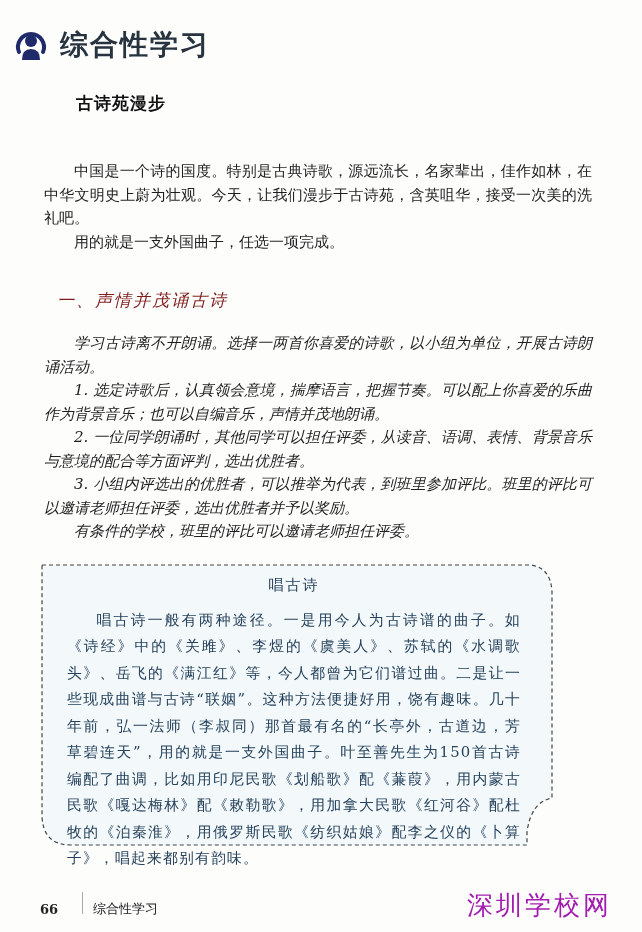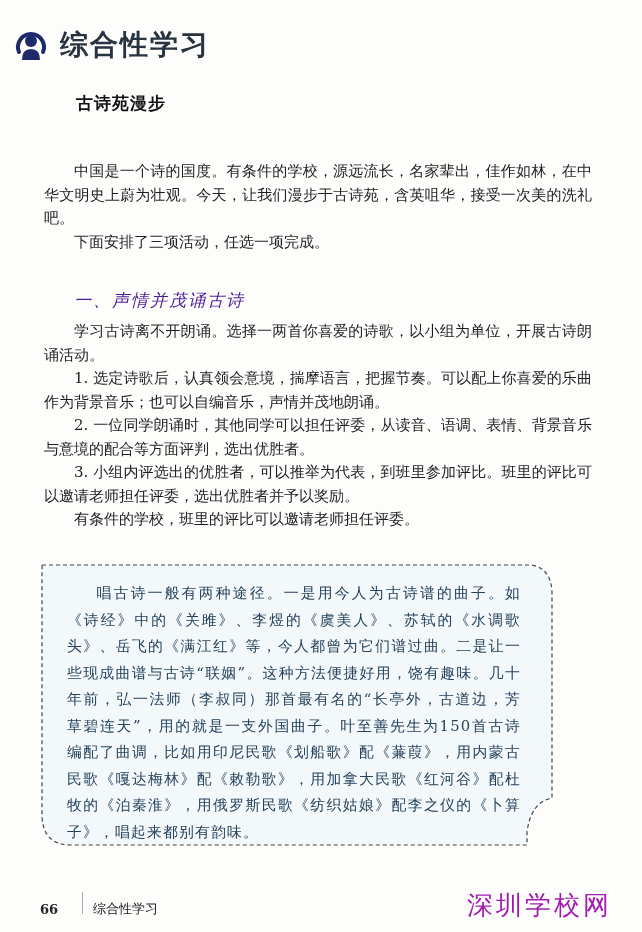--- a/index.html
+++ b/index.html
@@ -25,25 +25,25 @@
     font-size: 17px; font-weight: bold; color: #111; letter-spacing: 1px;
   }
   .body-text {
     position: absolute; left: 44px; width: 548px;
     font-size: 15px; line-height: 23.5px; color: #1e1e1e;
   }
   .body-text p { margin: 0; text-indent: 2em; text-align: justify; }
   .intro { top: 160px; }
   .intro p + p { margin-top: 0; }
   .section-heading {
-    position: absolute; left: 74px; top: 289px;
+    position: absolute; left: 57px; top: 289px;
     font-family: "DejaVu Sans", sans-serif; font-style: italic;
-    font-size: 17px; color: #4c1d95; letter-spacing: 2px;
+    font-size: 17px; color: #7f1d1d; letter-spacing: 2px;
   }
-  .section-body { top: 320px; }
+  .section-body { top: 332px; font-style: italic; }
 
   .sidebar-box {
     position: absolute; left: 41px; top: 564px; width: 512px; height: 282px;
   }
   .sidebar-box svg.border { position: absolute; left: 0; top: 0; }
   .box-content {
     position: absolute; left: 18px; top: 8px; width: 470px;
     color: #26425c; font-size: 14.8px; line-height: 26.5px;
     font-family: "DejaVu Serif", serif;
   }
@@ -70,39 +70,40 @@
     <path d="M5 24 A13 13 0 1 1 29 24" fill="none" stroke="#1f2a6b" stroke-width="4" stroke-linecap="round"></path>
     <circle cx="17" cy="13" r="6" fill="#1f2a6b"></circle>
     <path d="M8 32 Q8 21 17 21 Q26 21 26 32 Z" fill="#1f2a6b"></path>
   </svg>
   <span class="unit-title">综合性学习</span>
 </div>
 
 <div class="lesson-title">古诗苑漫步</div>
 
 <div class="body-text intro">
-  <p>中国是一个诗的国度。有条件的学校，源远流长，名家辈出，佳作如林，在中华文明史上蔚为壮观。今天，让我们漫步于古诗苑，含英咀华，接受一次美的洗礼吧。</p>
-  <p>下面安排了三项活动，任选一项完成。</p>
+  <p>中国是一个诗的国度。特别是古典诗歌，源远流长，名家辈出，佳作如林，在中华文明史上蔚为壮观。今天，让我们漫步于古诗苑，含英咀华，接受一次美的洗礼吧。</p>
+  <p>用的就是一支外国曲子，任选一项完成。</p>
 </div>
 
 <div class="section-heading">一、声情并茂诵古诗</div>
 
 <div class="body-text section-body">
   <p>学习古诗离不开朗诵。选择一两首你喜爱的诗歌，以小组为单位，开展古诗朗诵活动。</p>
   <p>1. 选定诗歌后，认真领会意境，揣摩语言，把握节奏。可以配上你喜爱的乐曲作为背景音乐；也可以自编音乐，声情并茂地朗诵。</p>
   <p>2. 一位同学朗诵时，其他同学可以担任评委，从读音、语调、表情、背景音乐与意境的配合等方面评判，选出优胜者。</p>
   <p>3. 小组内评选出的优胜者，可以推举为代表，到班里参加评比。班里的评比可以邀请老师担任评委，选出优胜者并予以奖励。</p>
   <p>有条件的学校，班里的评比可以邀请老师担任评委。</p>
 </div>
 
 <div class="sidebar-box">
   <svg class="border" width="512" height="282" viewBox="0 0 512 282">
     <path d="M1 1 L490 1 Q510 4 511 28 L511 234 Q490 238 486 268 L486 281 L30 281 Q2 281 1 252 Z" fill="#f3f8fa" stroke="#444" stroke-width="1.2" stroke-dasharray="4 3"></path>
   </svg>
   <div class="box-content">
+    <div class="box-title">唱古诗</div>
     <p>唱古诗一般有两种途径。一是用今人为古诗谱的曲子。如《诗经》中的《关雎》、李煜的《虞美人》、苏轼的《水调歌头》、岳飞的《满江红》等，今人都曾为它们谱过曲。二是让一些现成曲谱与古诗“联姻”。这种方法便捷好用，饶有趣味。几十年前，弘一法师（李叔同）那首最有名的“长亭外，古道边，芳草碧连天”，用的就是一支外国曲子。叶至善先生为150首古诗编配了曲调，比如用印尼民歌《划船歌》配《蒹葭》，用内蒙古民歌《嘎达梅林》配《敕勒歌》，用加拿大民歌《红河谷》配杜牧的《泊秦淮》，用俄罗斯民歌《纺织姑娘》配李之仪的《卜算子》，唱起来都别有韵味。</p>
   </div>
 </div>
 
 <div class="footer">
   <span class="page-number">66</span>
   <span class="footer-divider"></span>
   <span class="footer-label">综合性学习</span>
 </div>
 

